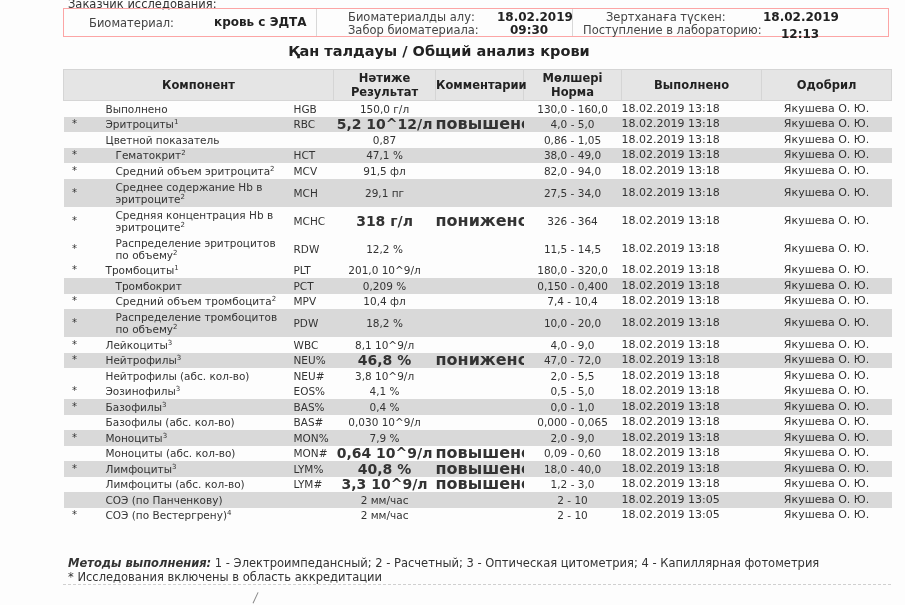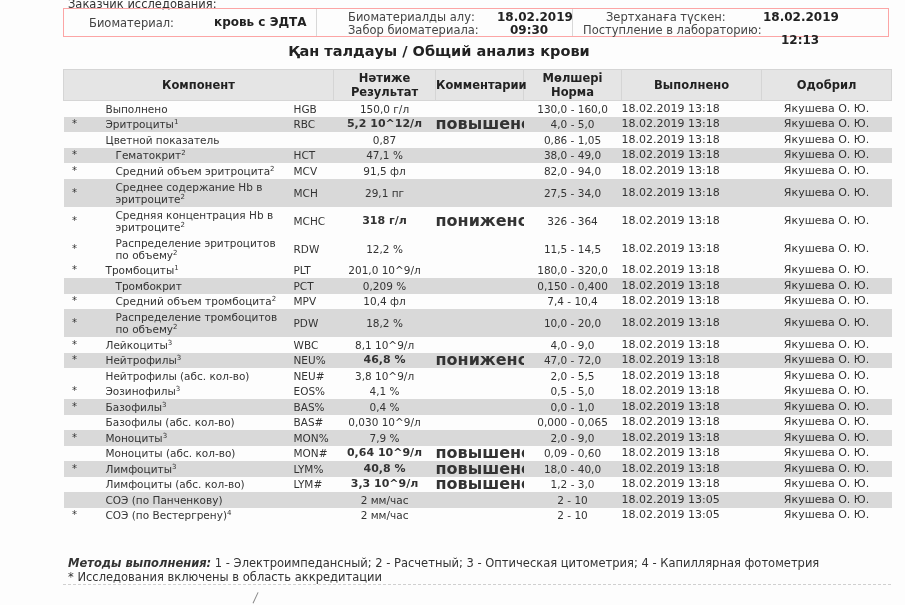--- a/index.html
+++ b/index.html
@@ -32,21 +32,21 @@
     font-size:10.5px; color:#333; padding:0; height:15.5px; line-height:12px;
     white-space:nowrap; overflow:hidden;
   }
   tr.shade td { background:#d9d9d9; }
   tr.tall td { height:28px; white-space:normal; }
   td.star { text-align:center; font-size:10px; }
   td.name { padding-left:20px; }
   td.name.ind { padding-left:30px; }
   td.code { text-align:left; padding-left:10px; }
   td.res { text-align:center; }
-  td.res.bold { font-weight:bold; font-size:11px; }
+  td.res.bold { font-weight:bold; font-size:14px; }
   td.cmt { text-align:left; font-size:16px;font-weight:bold; }
   td.norm { text-align:center; }
   td.done { text-align:left; font-size:11px; padding-right:6px; }
   td.appr { text-align:center; font-size:11px; }
   sup { font-size:7px; vertical-align:super; line-height:0; }
   #methods { left:68px; top:556px; font-size:11.5px; color:#333; }
   #methods b { font-style:italic; }
   #accred { left:68px; top:570px; font-size:11.5px; color:#333; }
   #foot-line { left:63px; top:584px; width:828px; border-top:1px dashed #d0d0d0; }
   #mark { left:255px; top:592px; width:1px; height:12px; border-left:1px solid #888; transform:rotate(25deg); }
@@ -61,21 +61,21 @@
   <div class="info-sep" style="left:508px"></div>
   <span class="lbl" style="left:25px; top:7px">Биоматериал:</span>
   <span class="val" style="left:150px; top:6px">кровь с ЭДТА</span>
   <span class="lbl" style="left:284px; top:1px">Биоматериалды алу:</span>
   <span class="lbl" style="left:284px; top:14px">Забор биоматериала:</span>
   <span class="val" style="left:433px; top:1px">18.02.2019</span>
   <span class="val" style="left:446px; top:14px">09:30</span>
   <span class="lbl" style="left:542px; top:1px">Зертханаға түскен:</span>
   <span class="lbl" style="left:519px; top:14px">Поступление в лабораторию:</span>
   <span class="val" style="left:699px; top:1px">18.02.2019</span>
-  <span class="val" style="left:717px; top:24px">12:13</span>
+  <span class="val" style="left:717px; top:18px">12:13</span>
 </div>
 
 <div id="title" class="abs">Қан  талдауы / Общий анализ крови</div>
 
 <table>
   <colgroup>
     <col style="width:22px">
       <col style="width:198px">
       <col style="width:50px">
       <col style="width:102px">

